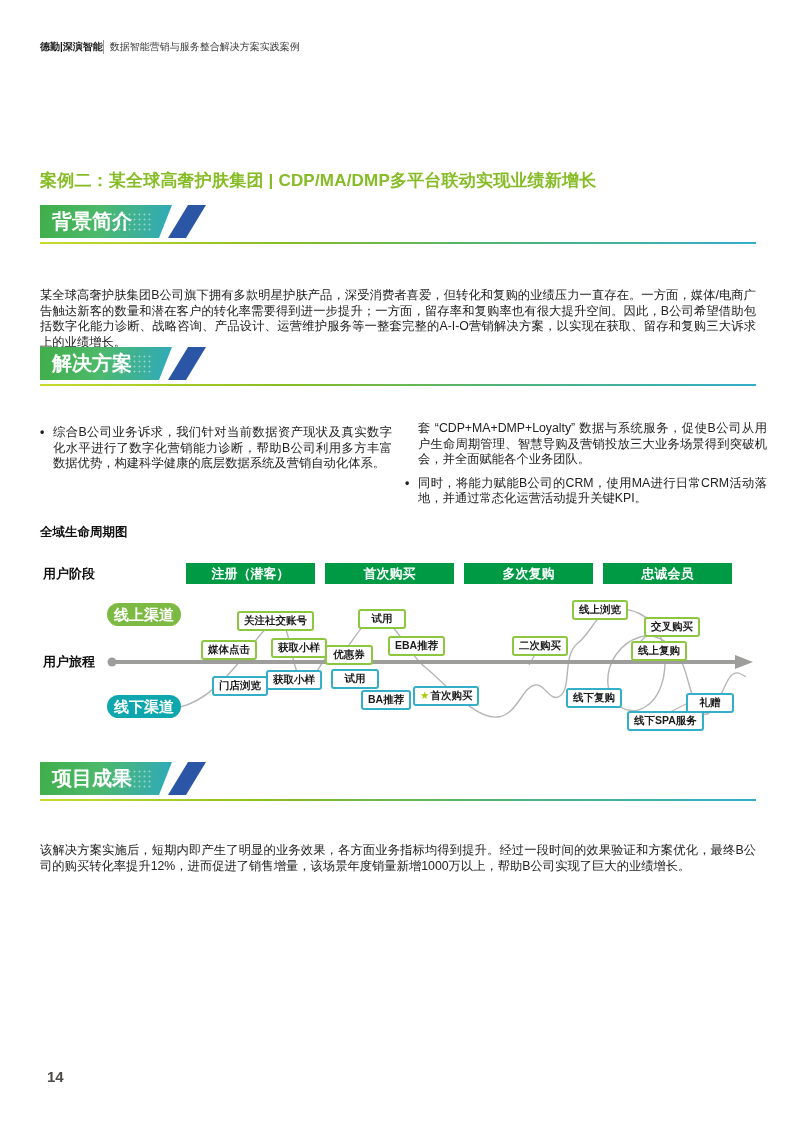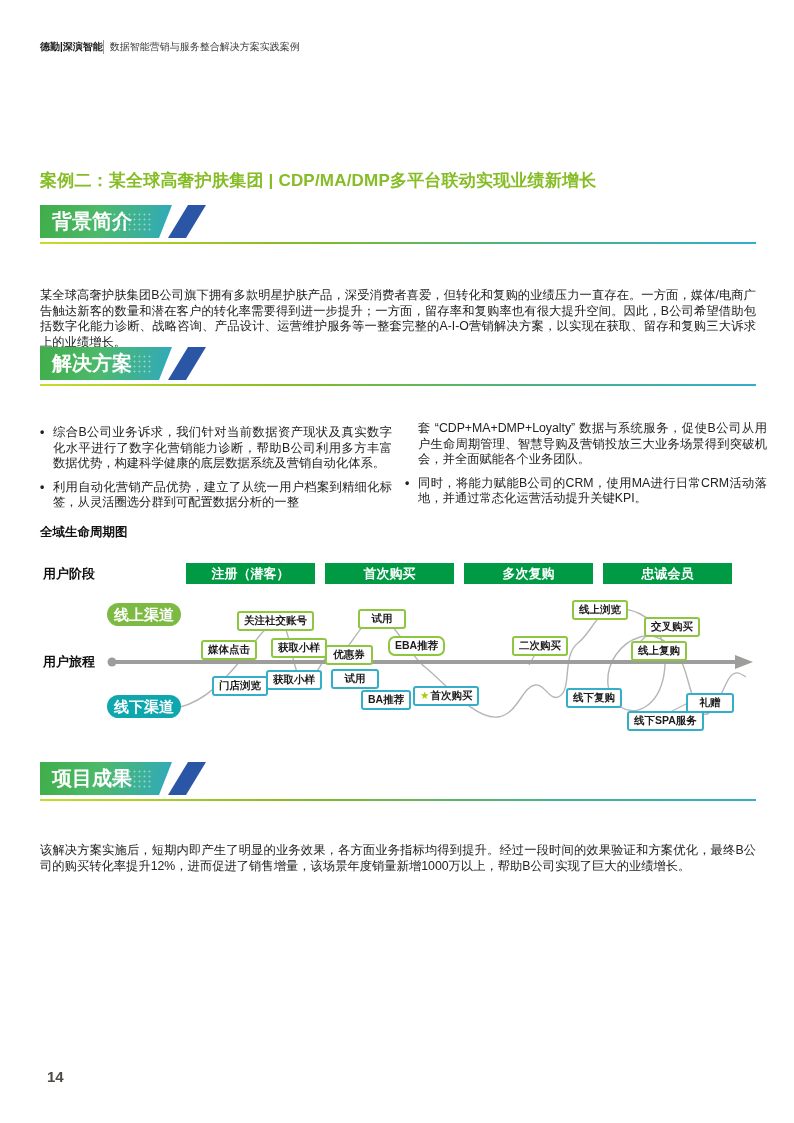--- a/index.html
+++ b/index.html
@@ -81,21 +81,20 @@
   <p class="body-text" style="left:40px; top:252px; width:716px;">某全球高奢护肤集团B公司旗下拥有多款明星护肤产品，深受消费者喜爱，但转化和复购的业绩压力一直存在。一方面，媒体/电商广告触达新客的数量和潜在客户的转化率需要得到进一步提升；一方面，留存率和复购率也有很大提升空间。因此，B公司希望借助包括数字化能力诊断、战略咨询、产品设计、运营维护服务等一整套完整的A-I-O营销解决方案，以实现在获取、留存和复购三大诉求上的业绩增长。</p>
 
   <div class="banner" style="top:347px;">
     <div class="banner-main">解决方案</div>
     <div class="banner-slash"></div>
   </div>
   <div class="divider" style="top:384px;"></div>
 
   <ul class="bullets body-text" style="left:40px; top:389px; width:352px;">
     <li class="bulleted">综合B公司业务诉求，我们针对当前数据资产现状及真实数字化水平进行了数字化营销能力诊断，帮助B公司利用多方丰富数据优势，构建科学健康的底层数据系统及营销自动化体系。</li>
-    <li class="bulleted">利用自动化营销产品优势，建立了从统一用户档案到精细化标签，从灵活圈选分群到可配置数据分析的一整</li>
   </ul>
   <ul class="bullets body-text" style="left:405px; top:385px; width:362px;">
     <li class="continuation">套 “CDP+MA+DMP+Loyalty” 数据与系统服务，促使B公司从用户生命周期管理、智慧导购及营销投放三大业务场景得到突破机会，并全面赋能各个业务团队。</li>
     <li class="bulleted">同时，将能力赋能B公司的CRM，使用MA进行日常CRM活动落地，并通过常态化运营活动提升关键KPI。</li>
   </ul>
 
   <div class="diagram-title">全域生命周期图</div>
   <div class="axis-label" style="top:565px;">用户阶段</div>
   <div class="axis-label" style="top:653px;">用户旅程</div>
 
@@ -123,21 +122,21 @@
     <line x1="72" y1="107" x2="698" y2="107" stroke="#9D9D9C" stroke-width="4"></line>
     <circle cx="72" cy="107" r="4.5" fill="#9D9D9C"></circle>
     <polygon points="695,100 713,107 695,114" fill="#9D9D9C"></polygon>
   </svg>
 
   <div class="jbox" style="left:237px; top:611px;">关注社交账号</div>
   <div class="jbox" style="left:201px; top:640px;">媒体点击</div>
   <div class="jbox" style="left:271px; top:638px;">获取小样</div>
   <div class="jbox" style="left:325px; top:645px;">优惠券</div>
   <div class="jbox" style="left:358px; top:609px;">试用</div>
-  <div class="jbox" style="left:388px; top:636px;border-radius:7px;">EBA推荐</div>
+  <div class="jbox" style="left:388px; top:636px;">EBA推荐</div>
   <div class="jbox" style="left:512px; top:636px;">二次购买</div>
   <div class="jbox" style="left:572px; top:600px;">线上浏览</div>
   <div class="jbox" style="left:644px; top:617px;">交叉购买</div>
   <div class="jbox" style="left:631px; top:641px;">线上复购</div>
   <div class="jbox off" style="left:212px; top:676px;">门店浏览</div>
   <div class="jbox off" style="left:266px; top:670px;">获取小样</div>
   <div class="jbox off" style="left:331px; top:669px;">试用</div>
   <div class="jbox off" style="left:361px; top:690px;"><span>BA推荐</span></div>
   <div class="jbox off" style="left:413px; top:686px;"><span class="star">★</span><span>首次购买</span></div>
   <div class="jbox off" style="left:566px; top:688px;">线下复购</div>

